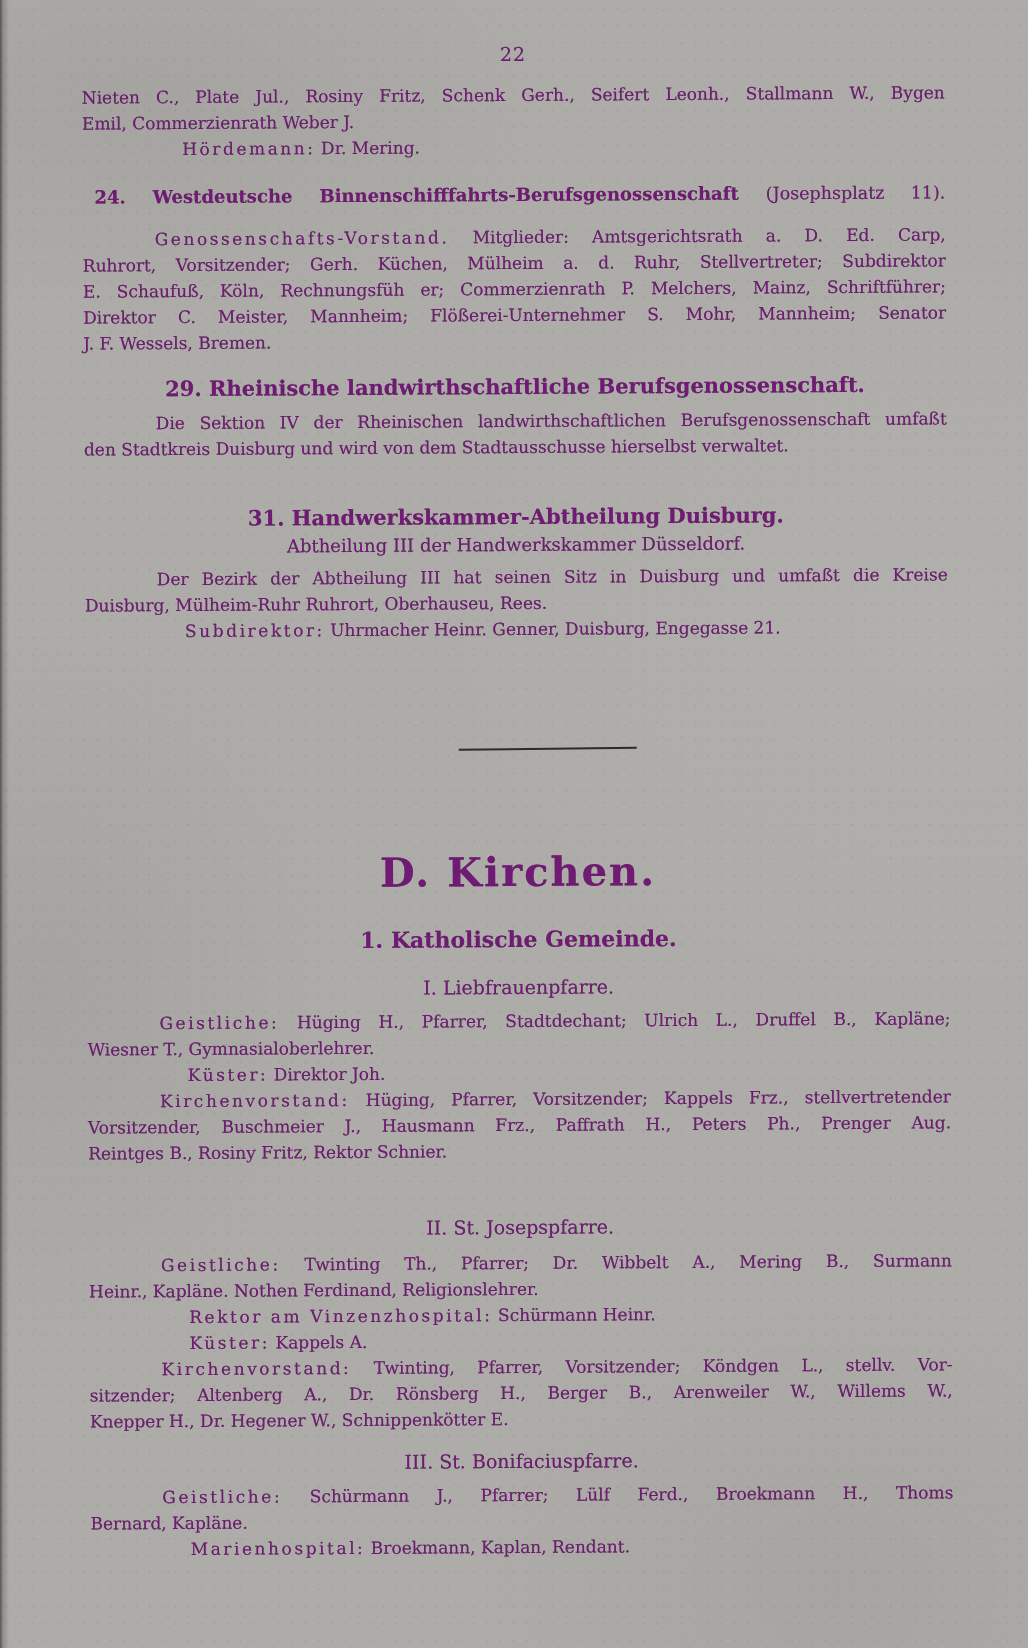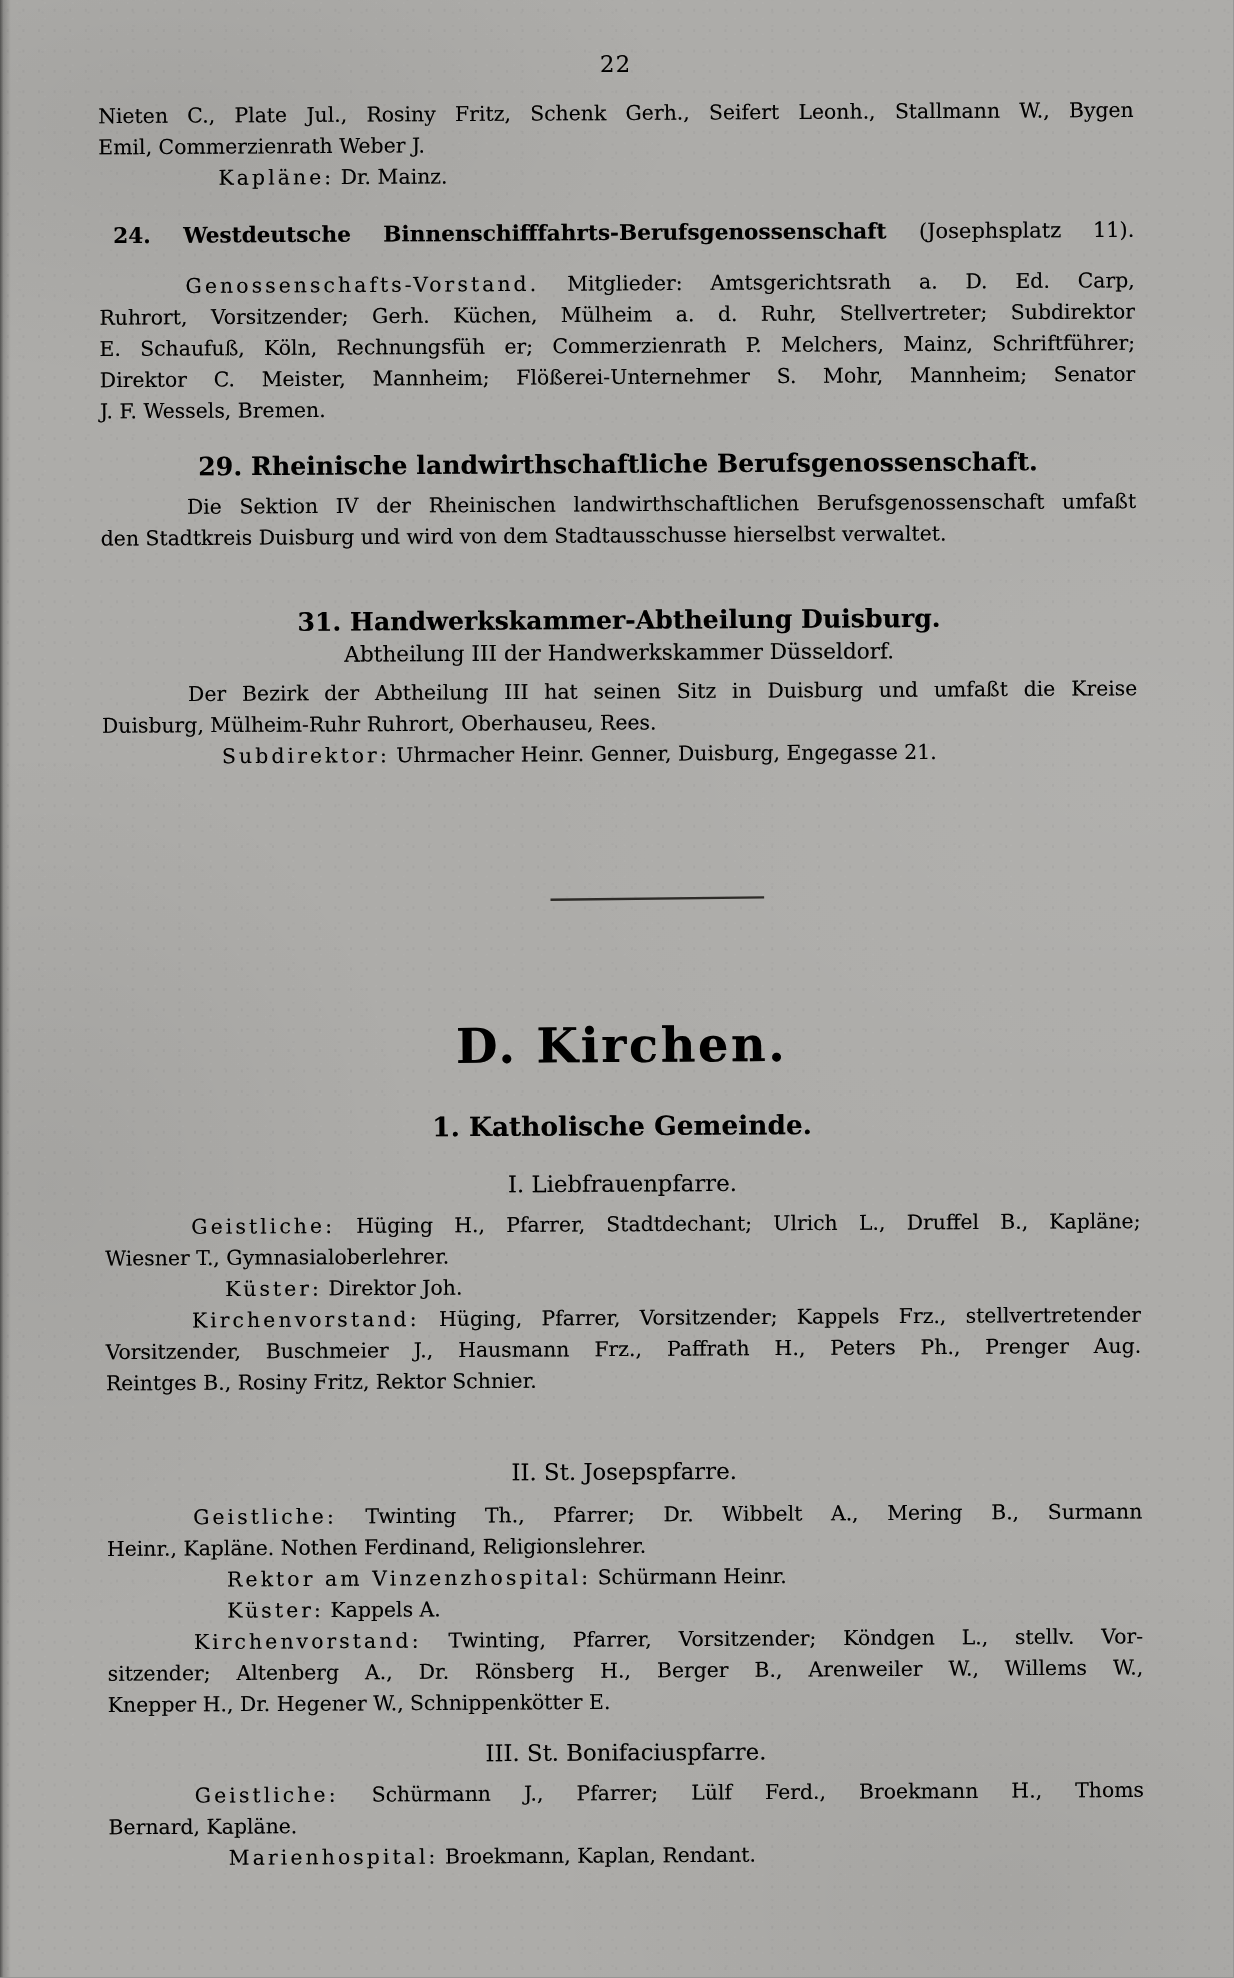--- a/index.html
+++ b/index.html
@@ -2,21 +2,21 @@
 <html lang="de"><head>
 <meta charset="utf-8">
 <style>
   html,body { margin:0; padding:0; background:#888; }
   .page {
     position:relative;
     width:1028px; height:1648px;
     margin:0 auto;
     background:#adaca9;
     font-family:"DejaVu Serif", serif;
-    color:#000000;
+    color:#701a75;
     overflow:hidden;
   }
   
   .page::before {
     content:""; position:absolute; inset:0; pointer-events:none; z-index:2;
     background:
       radial-gradient(ellipse 620px 320px at 14% 6%, rgba(0,0,0,0.05), transparent 70%),
       radial-gradient(ellipse 760px 560px at 92% 38%, rgba(255,255,255,0.05), transparent 72%),
       radial-gradient(ellipse 560px 430px at 82% 96%, rgba(0,0,0,0.045), transparent 70%),
       radial-gradient(ellipse 420px 500px at 4% 60%, rgba(0,0,0,0.05), transparent 75%),
@@ -79,21 +79,21 @@
 <body>
 
 <div class="page">
   <div class="content">
 
     <div class="page-number">22</div>
 
     <div class="p-tail">
       <div class="line just">Nieten C., Plate Jul., Rosiny Fritz, Schenk Gerh., Seifert Leonh., Stallmann W., Bygen</div>
       <div class="line">Emil, Commerzienrath Weber J.</div>
-      <div class="line lbl-line"><span class="sperr">Kapläne:</span> <span>Dr. Mainz.</span></div>
+      <div class="line lbl-line"><span class="sperr">Hördemann:</span> <span>Dr. Mering.</span></div>
     </div>
 
     <div class="h-sec h-s24"><span>24.</span> <span>Westdeutsche Binnenschifffahrts-Berufsgenossenschaft</span> <span class="addr">(Josephsplatz 11).</span></div>
     <div class="b-s24">
       <div class="line just indent"><span class="sperr">Genossenschafts-Vorstand.</span> <span>Mitglieder: Amtsgerichtsrath a. D. Ed. Carp,</span></div>
       <div class="line just">Ruhrort, Vorsitzender; Gerh. Küchen, Mülheim a. d. Ruhr, Stellvertreter; Subdirektor</div>
       <div class="line just">E. Schaufuß, Köln, Rechnungsfüh er; Commerzienrath P. Melchers, Mainz, Schriftführer;</div>
       <div class="line just">Direktor C. Meister, Mannheim; Flößerei-Unternehmer S. Mohr, Mannheim; Senator</div>
       <div class="line">J. F. Wessels, Bremen.</div>
     </div>

